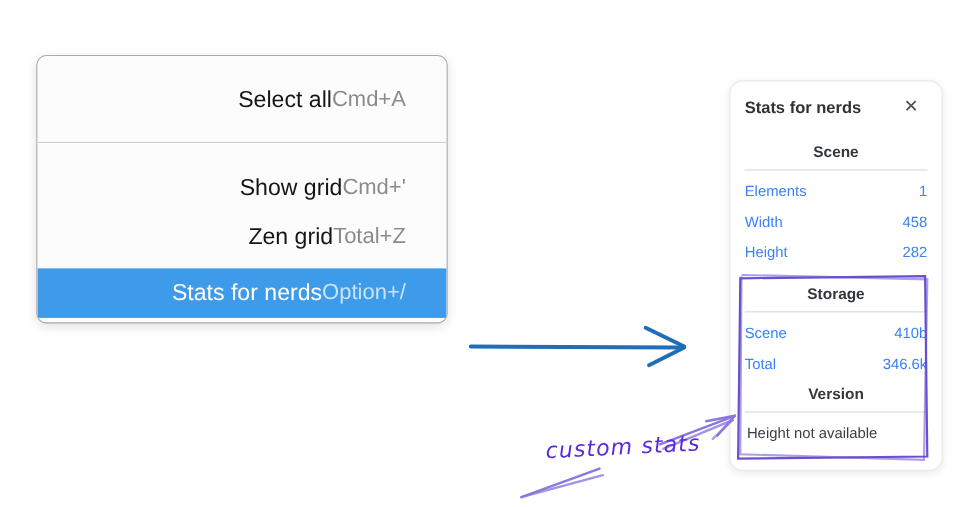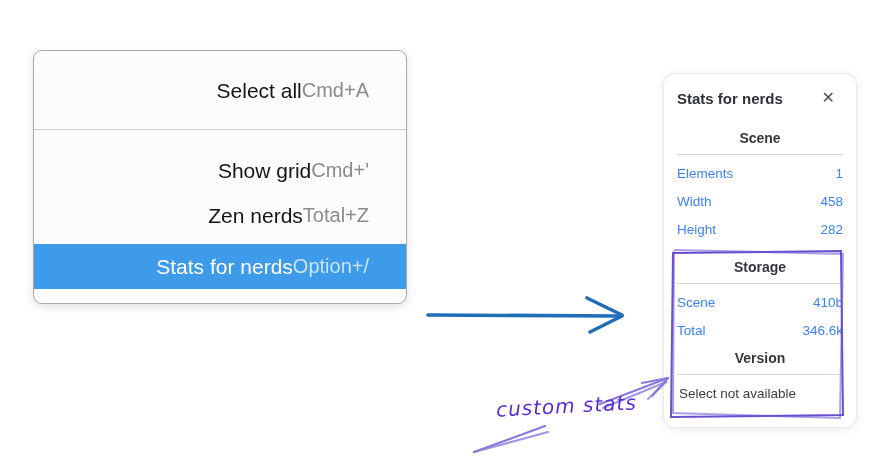--- a/index.html
+++ b/index.html
@@ -21,21 +21,21 @@
   
   .menu{
     position:absolute; left:33px; top:50px; width:374px;
     background:#fcfcfc;
     border:1px solid #ababab;
     border-radius:9px;
     box-shadow:0 3px 10px rgba(0,0,0,0.12);
     overflow:hidden;
   }
   .menu-section-top{padding:17px 0 16px;}
-  .menu-section-bottom{padding:18px 0 14px;}
+  .menu-section-bottom{padding:18px 0 4px;}
   .menu-item{
     height:45px;
     display:flex; align-items:center; justify-content:flex-end;
     padding:0 37px 0 44px;
     font-size:21px; color:#151515;
     cursor:default; white-space:nowrap;
   }
   .menu-item .shortcut{color:#8b8b8b; font-size:20px;}
   .menu-item.highlight{
     background:var(--menu-highlight);
@@ -103,21 +103,21 @@
       <span class="shortcut">Cmd+A</span>
     </div>
   </div>
   <div class="menu-divider"></div>
   <div class="menu-section-bottom">
     <div class="menu-item">
       <span>Show grid</span>
       <span class="shortcut">Cmd+'</span>
     </div>
     <div class="menu-item">
-      <span>Zen nerds</span>
+      <span>Zen grid</span>
       <span class="shortcut">Total+Z</span>
     </div>
     <div class="menu-item highlight">
       <span>Stats for nerds</span>
       <span class="shortcut">Option+/</span>
     </div>
   </div>
 </div>
 
 <div class="panel">
@@ -147,21 +147,21 @@
     <span>Scene</span>
     <span>410b</span>
   </div>
   <div class="stat-row">
     <span>Total</span>
     <span>346.6k</span>
   </div>
 
   <div class="sect-head version">Version</div>
   <hr class="sep">
-  <div class="stat-note">Select not available</div>
+  <div class="stat-note">Height not available</div>
 </div>
 
 <svg class="ov" style="left:425px;top:294px;" width="205" height="42" viewBox="0 0 205 42">
   <g fill="none" stroke="var(--flow-arrow)" stroke-width="3.6" stroke-linecap="round">
     <path d="M3 21 L193 22"></path>
     <path d="M162 4 L197 21"></path>
     <path d="M165 38 L197 22"></path>
   </g>
 </svg>
 

